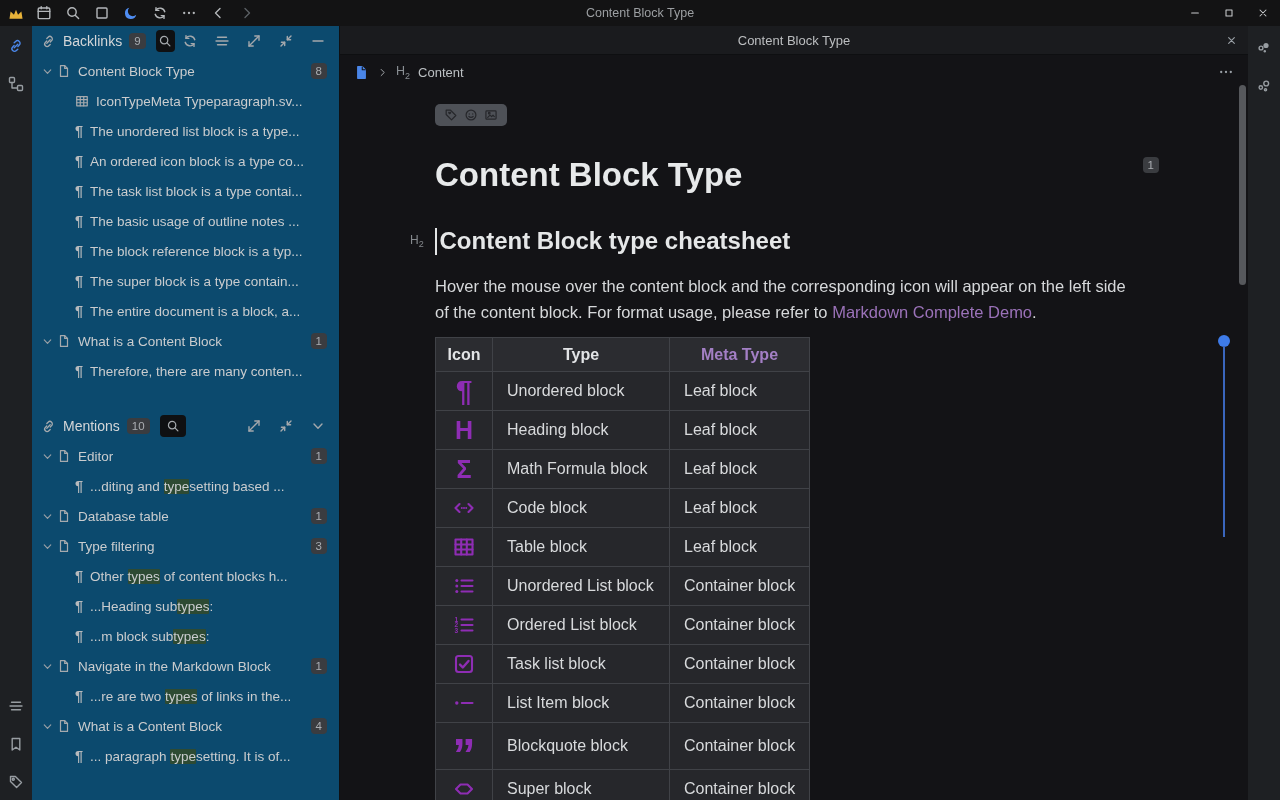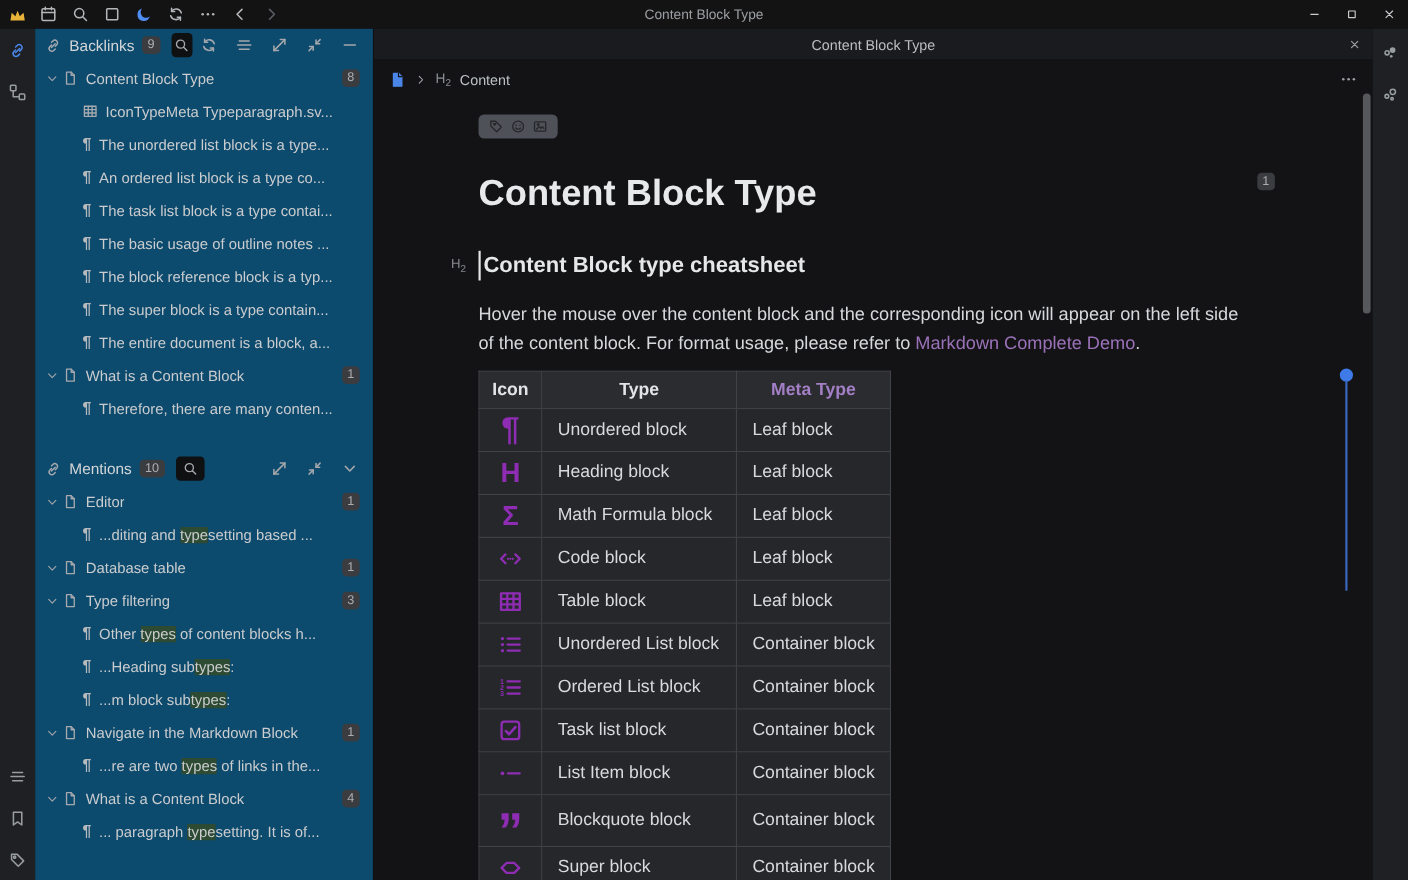--- a/index.html
+++ b/index.html
@@ -68,21 +68,21 @@
   #attr-pill{margin-top:15px;width:72px;height:22px;background:#4e5157;border-radius:5px;
              display:flex;align-items:center;justify-content:center;gap:6px;}
   #attr-pill .icon{color:#26272b;}
   #doc-title-row{position:relative;width:724px;margin-top:30px;}
   #doc-title{font-size:33px;font-weight:bold;color:#e7e9ea;line-height:38px;}
   #title-badge{position:absolute;right:0;top:1px;}
   #h2-row{position:relative;margin-top:32px;display:flex;align-items:center;height:30px;}
   #h2-gutter{position:absolute;left:-25px;font-size:12px;color:#85898d;}
   #h2-gutter sub{font-size:9px;}
   .caret{width:1.5px;height:27px;background:#e3e5e6;margin-right:3px;flex:none;}
-  #h2-text{font-size:20px;font-weight:bold;color:#e5e7e8;}
+  #h2-text{font-size:24px;font-weight:bold;color:#e5e7e8;}
   #para{margin-top:17px;width:706px;font-size:16.5px;line-height:26px;color:#d6d8da;}
   #para-link{color:#9b72b9;}
 
   #cheat-table{margin-top:12px;border-collapse:collapse;table-layout:fixed;}
   #cheat-table th,#cheat-table td{border:1px solid #404247;box-sizing:border-box;}
   #cheat-table th{height:34px;background:#2b2c30;font-size:16px;font-weight:bold;color:#e2e4e6;text-align:center;}
   #cheat-table th.meta{color:#a37fc5;margin-top:16px;}
   #cheat-table td{height:39px;background:#26272b;font-size:16px;color:#d8dadc;padding-left:14px;}
   #cheat-table td.icon-cell{padding:0;text-align:center;vertical-align:middle;}
   .col-icon{width:57px;} .col-type{width:177px;} .col-meta{width:140px;}
@@ -296,21 +296,21 @@
             </svg>
           </span>
           <span class="tree-label">IconTypeMeta Typeparagraph.sv...</span>
         </div>
         <div class="tree-row child">
           <span class="pil">¶</span>
           <span class="tree-label">The unordered list block is a type...</span>
         </div>
         <div class="tree-row child">
           <span class="pil">¶</span>
-          <span class="tree-label">An ordered list block is a type co...</span>
+          <span class="tree-label">An ordered icon block is a type co...</span>
         </div>
         <div class="tree-row child">
           <span class="pil">¶</span>
           <span class="tree-label">The task list block is a type contai...</span>
         </div>
         <div class="tree-row child">
           <span class="pil">¶</span>
           <span class="tree-label">The basic usage of outline notes ...</span>
         </div>
         <div class="tree-row child">

